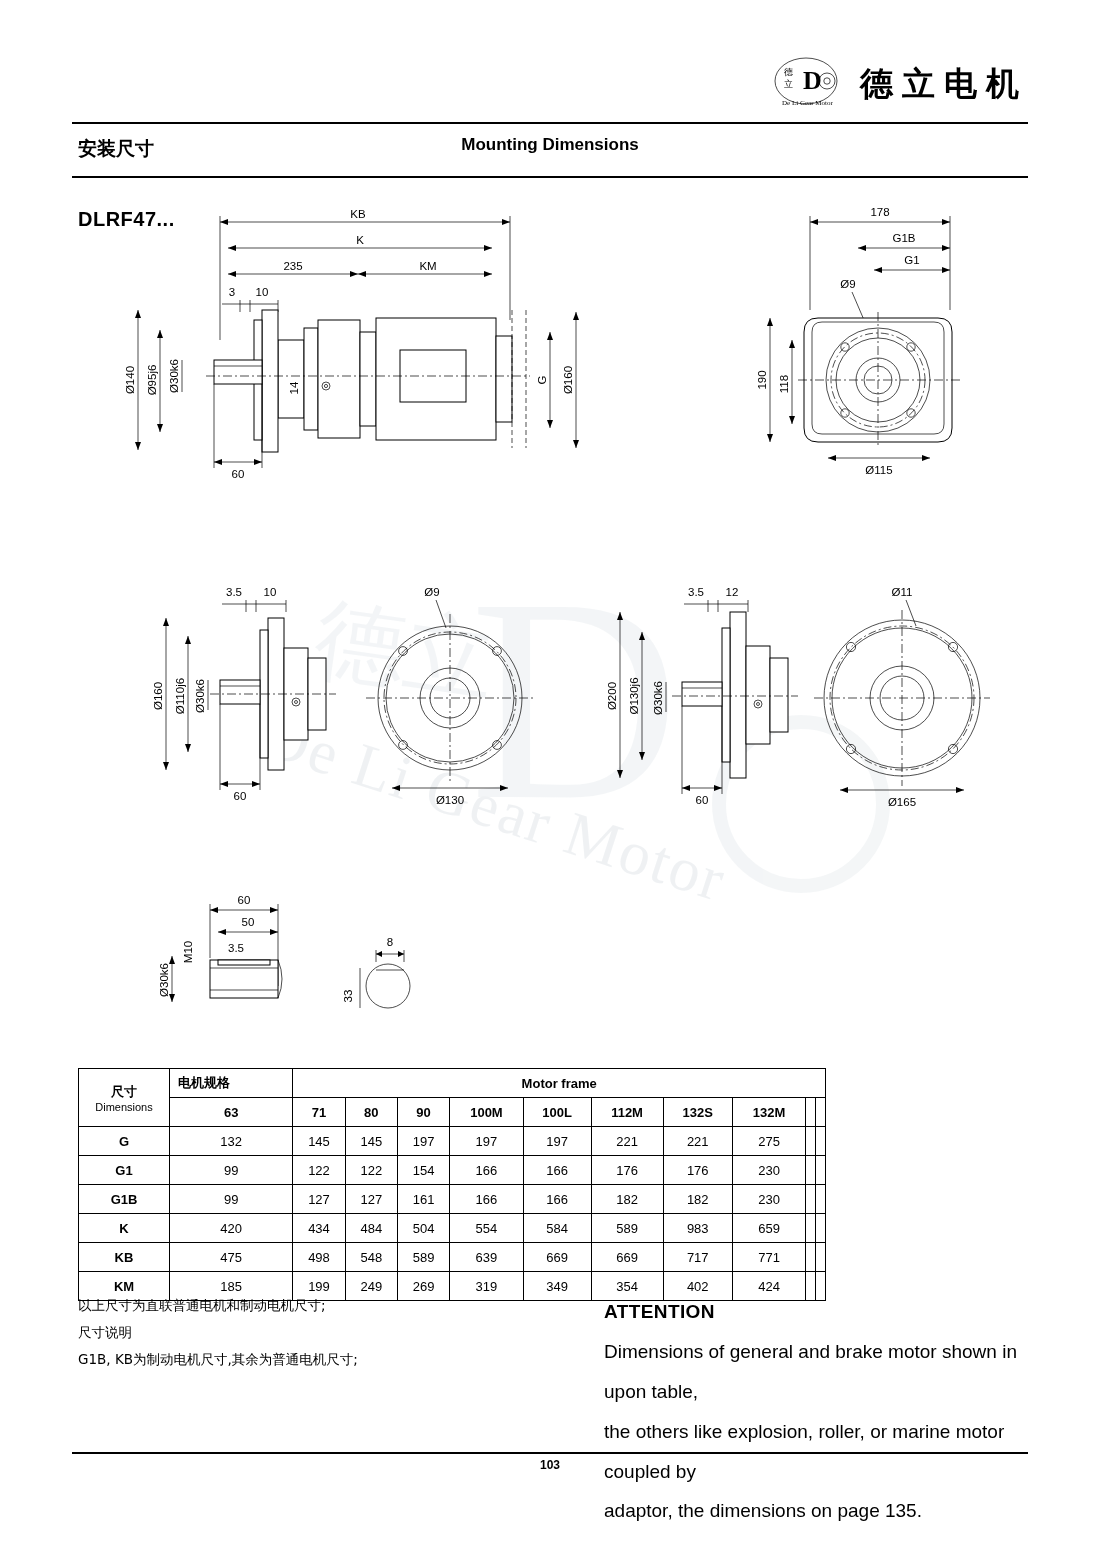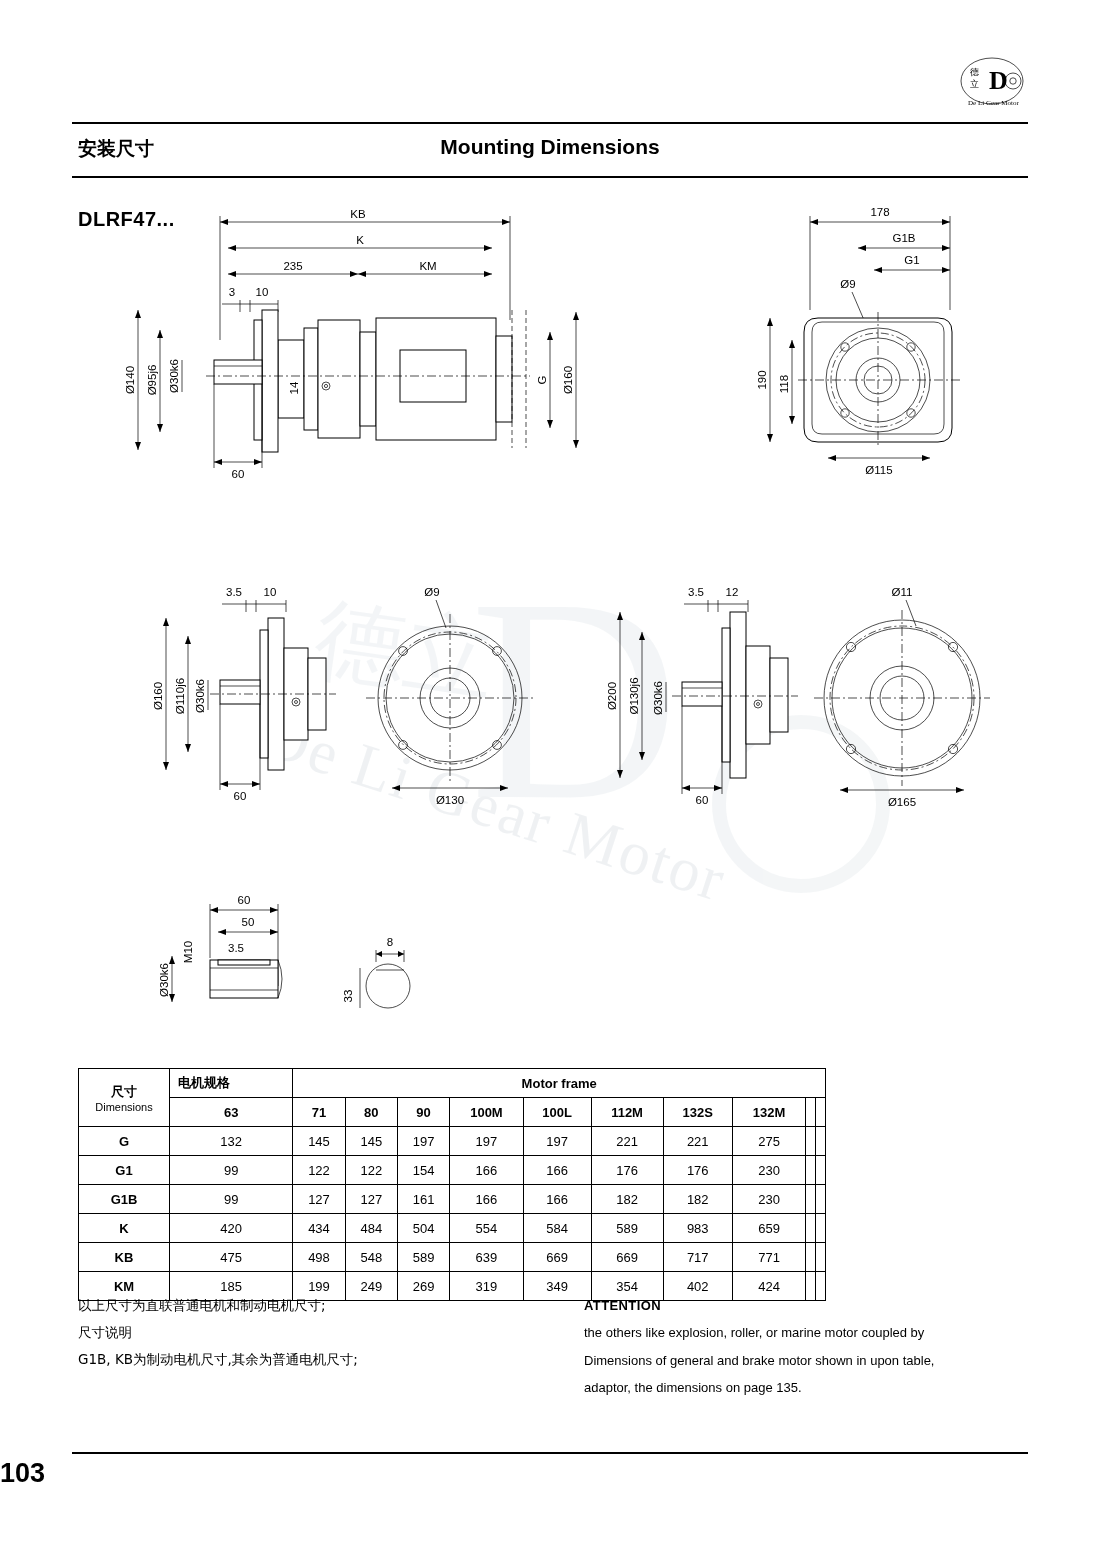--- a/index.html
+++ b/index.html
@@ -26,21 +26,21 @@
   }
   .title-row{
     position:absolute;left:72px;right:72px;top:132px;height:44px;
   }
   .title-cn{
     position:absolute;left:6px;top:4px;font-size:19px;font-weight:bold;
     font-family:"DejaVu Sans", sans-serif;
   }
   .title-en{
     position:absolute;left:0;right:0;top:3px;text-align:center;
-    font-size:21px;font-weight:bold;
+    font-size:17px;font-weight:bold;
   }
   .title-rule{
     position:absolute;left:72px;right:72px;top:176px;
     border-top:2px solid #000;
   }
 
   .model-label{
     position:absolute;left:78px;top:208px;
     font-size:20px;font-weight:bold;letter-spacing:.5px;
   }
@@ -91,50 +91,51 @@
   table.dims th{font-weight:bold;}
   td.rowhdr{font-weight:bold;}
   .cn{font-family:"DejaVu Sans", sans-serif;}
 
   
   .notes-left{
     position:absolute;left:78px;top:1292px;width:460px;
     font-family:"DejaVu Sans", sans-serif;font-size:13.5px;line-height:2.0;
   }
   .notes-right{
-    position:absolute;left:584px;top:1292px;width:420px;
-    font-size:13px;line-height:2.1;
+    position:absolute;left:604px;top:1292px;width:420px;
+    font-size:19px;line-height:2.1;
   }
   .notes-right .hd{font-weight:bold;letter-spacing:.4px;}
 
   .footer-rule{
     position:absolute;left:72px;right:72px;top:1452px;border-top:2px solid #000;
   }
   .pageno{
-    position:absolute;left:0;right:0;top:1458px;
-    font-size:27px;font-weight:bold;
+    position:absolute;left:0;right:0;top:1458px;text-align:center;
+    font-size:12px;font-weight:bold;
   }
 </style>
 </head>
 <body>
 
 <div class="page">
 
   <div class="brand">
     <div class="brand-logo">
       <svg width="72" height="58" viewBox="0 0 72 58">
         <ellipse cx="36" cy="26" rx="31" ry="23" class="thin"></ellipse>
         <text x="14" y="20" style="font-family:'DejaVu Sans',sans-serif;font-size:9px">德</text>
         <text x="14" y="32" style="font-family:'DejaVu Sans',sans-serif;font-size:9px">立</text>
         <text x="33" y="34" style="font-family:'Liberation Serif',serif;font-size:26px;font-weight:bold">D</text>
         <circle cx="57" cy="26" r="8" class="thin"></circle>
         <circle cx="57" cy="26" r="3.2" class="thin"></circle>
         <text x="12" y="50" style="font-family:'Liberation Serif',serif;font-size:7px">De Li Gear Motor</text>
       </svg>
     </div>
+    <div class="brand-text">德立电机</div>
   </div>
 
   <div class="header-rule"></div>
 
   <div class="title-row">
     <div class="title-cn">安装尺寸</div>
     <div class="title-en">Mounting Dimensions</div>
   </div>
   <div class="title-rule"></div>
 
@@ -557,21 +558,21 @@
   </table>
 
   <div class="notes-left">
     <div>以上尺寸为直联普通电机和制动电机尺寸;</div>
     <div>尺寸说明</div>
     <div>G1B, KB为制动电机尺寸,其余为普通电机尺寸;</div>
   </div>
 
   <div class="notes-right">
     <div class="hd">ATTENTION</div>
+    <div>Dimensions of general and brake motor shown in upon table,</div>
     <div>the others like explosion, roller, or marine motor coupled by</div>
-    <div>Dimensions of general and brake motor shown in upon table,</div>
     <div>adaptor, the dimensions on page 135.</div>
   </div>
 
   <div class="footer-rule"></div>
   <div class="pageno">103</div>
 
 </div>
 
 </body></html>

